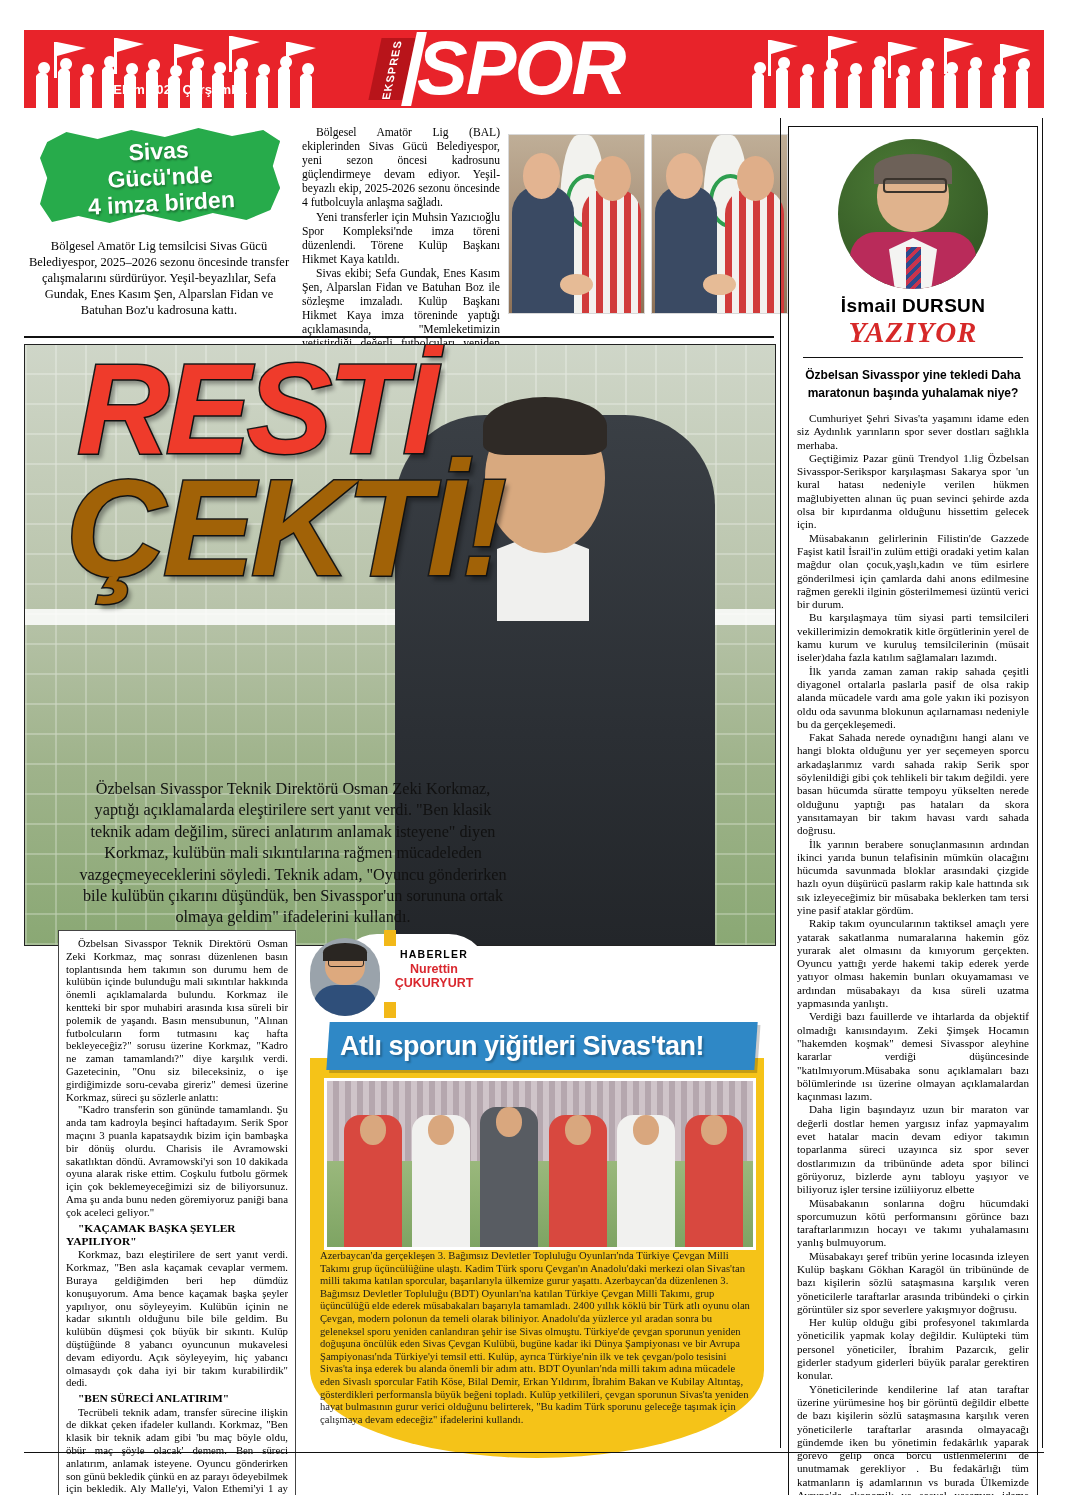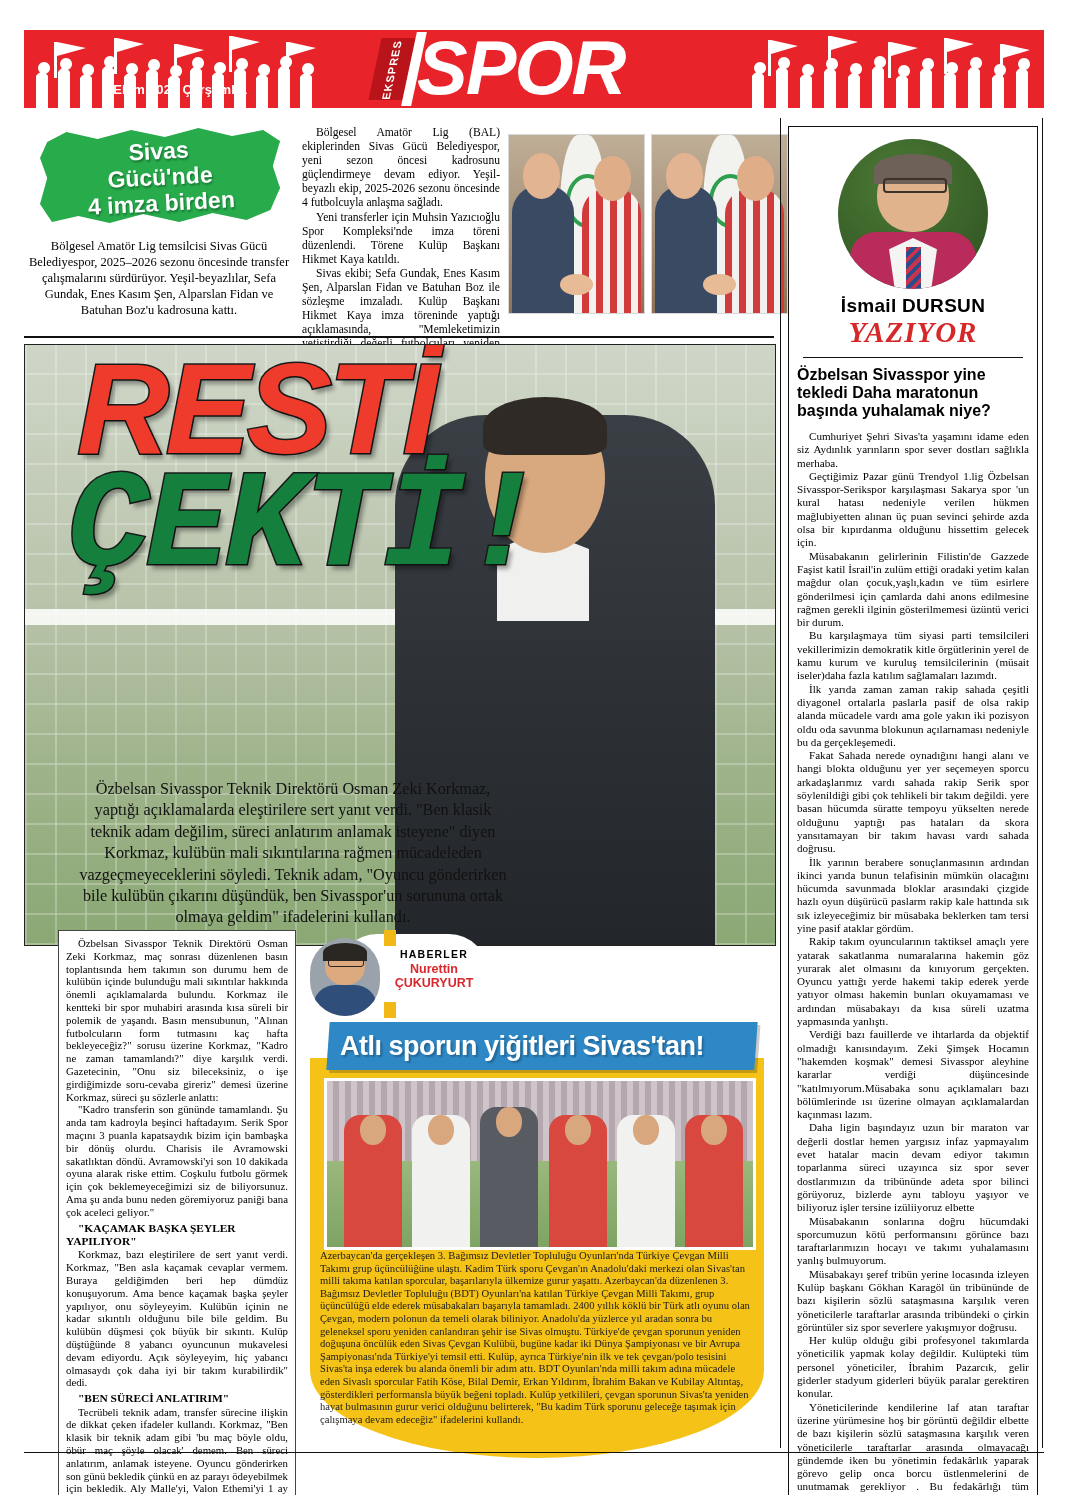--- a/index.html
+++ b/index.html
@@ -64,21 +64,21 @@
   .avatar .jacket{position:absolute;left:8%;bottom:0;width:84%;height:38%;background:#b92b5a;border-radius:26px 26px 0 0;}
   .avatar .shirt{position:absolute;left:34%;bottom:0;width:32%;height:34%;background:#f4f4f2;
     clip-path:polygon(50% 0,100% 22%,88% 100%,12% 100%,0 22%);}
   .avatar .tie{position:absolute;left:45%;bottom:0;width:10%;height:28%;
     background:repeating-linear-gradient(135deg,#c9344d 0 4px,#2c4a8c 4px 8px);}
   .avatar .glasses{position:absolute;left:30%;top:26%;width:40%;height:7%;border:2px solid #3a332c;border-radius:4px;}
   .cname{text-align:center;font-family:"Liberation Sans",sans-serif;font-weight:bold;font-size:19px;margin-top:6px;letter-spacing:.3px;}
   .cyaz{text-align:center;color:#d62828;font-family:"Liberation Serif",serif;font-style:italic;font-weight:bold;
     font-size:29px;letter-spacing:1px;margin-top:-1px;}
   .cline{height:1px;background:#111;margin:8px 6px 8px;}
-  .chead{font-family:"Liberation Sans",sans-serif;font-weight:bold;font-size:16px;line-height:18px;}
+  .chead{text-align:center;font-family:"Liberation Sans",sans-serif;font-weight:bold;font-size:12px;line-height:18px;}
   .ctext{margin-top:10px;font-size:11.1px;line-height:13.3px;text-align:justify;
     -webkit-column-count:1;}
   .ctext p{margin:0;text-indent:12px;}
 
   
   .hero{position:absolute;left:24px;top:344px;width:750px;height:600px;overflow:hidden;border:1px solid #222;}
   .hero .pitchbg{position:absolute;inset:0;background:
      linear-gradient(180deg,#cfd6c8 0%,#b9c4ab 42%,#9fb38b 70%,#8aa874 100%);}
   .hero .netlines{position:absolute;inset:0;opacity:.45;
     background-image:repeating-linear-gradient(90deg,rgba(255,255,255,.55) 0 2px,transparent 2px 30px),
@@ -90,22 +90,22 @@
   .hero .coach-hair{position:absolute;right:168px;top:52px;width:124px;height:58px;border-radius:55% 55% 20% 20%;background:#2f2a26;}
   .hero .coach-shirt{position:absolute;right:186px;top:186px;width:92px;height:90px;background:#f0f0ee;
     clip-path:polygon(50% 0,100% 20%,100% 100%,0 100%,0 20%);}
 
   .hl{position:absolute;left:38px;top:8px;}
   .hl1{font-family:"Liberation Sans",sans-serif;font-weight:bold;font-style:italic;font-size:106px;line-height:96px;
     color:#fff;letter-spacing:-3px;text-shadow:3px 4px 5px rgba(0,0,0,.45);}
   .hl2{font-family:"Liberation Sans",sans-serif;font-weight:bold;font-style:italic;font-size:128px;line-height:112px;
     color:#ef3b2b;letter-spacing:-4px;margin-left:14px;
     -webkit-text-stroke:3px #1a1a1a;paint-order:stroke fill;text-shadow:4px 5px 4px rgba(0,0,0,.35);}
-  .hl3{font-family:Liberation Mono, monospace;font-weight:bold;font-style:italic;font-size:138px;line-height:124px;
-    color:#15803d;letter-spacing:-4px;margin-left:4px;
+  .hl3{font-family:Liberation Sans, sans-serif;font-weight:bold;font-style:italic;font-size:138px;line-height:124px;
+    color:#a16207;letter-spacing:-4px;margin-left:4px;
     -webkit-text-stroke:3px #1a1a1a;paint-order:stroke fill;text-shadow:4px 5px 4px rgba(0,0,0,.35);}
 
   .summary{position:absolute;left:52px;top:434px;width:432px;font-family:"Liberation Serif",serif;
     font-size:16.2px;line-height:21.4px;text-align:center;color:#111;font-weight:500;}
 
   
   .leftcol{position:absolute;left:58px;top:930px;width:222px;background:#fff;border:1px solid #444;padding:6px 7px 8px;}
   .leftcol p{margin:0;font-size:10.8px;line-height:12.8px;text-align:justify;text-indent:12px;}
   .subh{font-family:"Liberation Serif",serif;font-weight:bold;font-size:11.4px;line-height:13.4px;margin-top:3px;text-indent:12px;}
 

